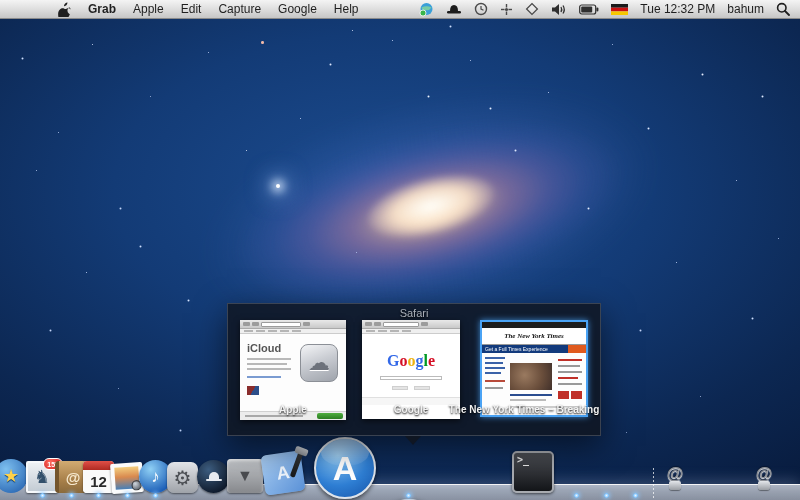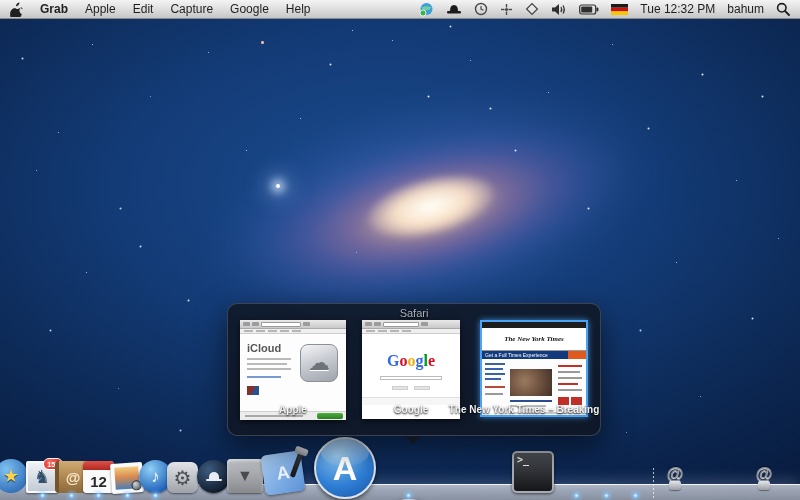--- a/index.html
+++ b/index.html
@@ -49,34 +49,34 @@
   .bright-star { position:absolute; left:276px; top:184px; width:4px; height:4px; border-radius:50%;
     background:#ffffff; box-shadow:0 0 10px 4px rgba(220,235,255,0.9), 0 0 22px 8px rgba(160,195,255,0.5); }
 
   
   .menubar {
     position:absolute; top:0; left:0; width:800px; height:19px; z-index:40;
     background:linear-gradient(180deg,#f4f4f4 0%, #dcdcdc 55%, #c6c6c6 100%);
     border-bottom:1px solid #8a8a8a;
     display:flex; align-items:center; font-size:12px; color:#1f1f1f;
   }
-  .mb-left { display:flex; align-items:center; gap:17px; padding-left:10px; }
+  .mb-left { display:flex; align-items:center; gap:17px; padding-left:10px;margin-left:48px; }
   .mb-left .apple { display:flex; align-items:center; }
   .mb-appname { font-weight:bold; }
   .mb-item { cursor:default; }
   .mb-right { margin-left:auto; display:flex; align-items:center; gap:12px; padding-right:10px; }
   .mb-right svg { display:block; }
   .mb-clock, .mb-user { font-size:12px; color:#1f1f1f; }
 
   
   .expose-wrap { position:absolute; left:0; top:0; z-index:30; }
   .expose-panel {
     position:absolute; left:227px; top:303px; width:374px; height:133px;
     background:rgba(16,21,30,0.82); border:1px solid rgba(255,255,255,0.18);
-    border-radius:10px; box-shadow:0 10px 30px rgba(0,0,0,0.55);
+    border-radius:0; box-shadow:0 10px 30px rgba(0,0,0,0.55);
     overflow:hidden;
   }
   .expose-title { position:absolute; top:3px; left:0; width:100%; text-align:center;
     color:#aab0b9; font-size:11px; text-shadow:0 1px 2px #000; }
   .thumb { position:absolute; top:16px; background:#fff; box-shadow:0 2px 6px rgba(0,0,0,0.6); overflow:hidden; }
   .thumb.apple  { left:12px;  width:106px; height:100px; }
   .thumb.google { left:134px; width:98px;  height:99px; }
   .thumb.nyt    { left:252px; width:108px; height:97px; border:2px solid #4aa3f5; box-shadow:0 0 6px rgba(74,163,245,0.8); }
   .thumb-label { position:absolute; top:100px; transform:translateX(-50%); white-space:nowrap;
     color:#f2f2f2; font-size:10px; font-weight:bold; text-shadow:0 1px 2px #000; }
@@ -114,21 +114,21 @@
   .google-logo b:nth-child(1){color:#3369e8}.google-logo b:nth-child(2){color:#d50f25}
   .google-logo b:nth-child(3){color:#eeb211}.google-logo b:nth-child(4){color:#3369e8}
   .google-logo b:nth-child(5){color:#009925}.google-logo b:nth-child(6){color:#d50f25}
   .google-searchbox { position:absolute; left:18px; top:42px; width:62px; height:4px; border:1px solid #bbb; background:#fff; }
   .google-btn { position:absolute; top:52px; width:16px; height:4px; background:#e4e4e4; border:1px solid #cfcfcf; }
   .gb1 { left:30px; } .gb2 { left:52px; }
   .google-footer { position:absolute; bottom:0; width:100%; height:8px; background:#f6f6f6; border-top:1px solid #e0e0e0; }
 
   
   .nyt-topbar { height:6px; background:#1c1c1c; }
-  .nyt-masthead { height:23px; background:#fff; display:flex; align-items:center; justify-content:center;
+  .nyt-masthead { height:17px; background:#fff; display:flex; align-items:center; justify-content:center;
     font-family:"Liberation Serif", serif; font-weight:bold; font-style:italic; font-size:7px; color:#111;
     border-bottom:1px solid #999; }
   .nyt-banner { height:8px; background:#123a7c; display:flex; align-items:center; }
   .nyt-banner span { color:#fff; font-size:5px; padding-left:3px; white-space:nowrap; overflow:hidden; flex:1; }
   .nyt-banner i { display:block; width:18px; height:8px; background:#e05a1e; }
   .nyt-body { position:relative; height:62px; background:#fdfdfd; }
   .nline { position:absolute; height:2px; }
   .nyt-photo { position:absolute; left:28px; top:10px; width:42px; height:27px;
     background:radial-gradient(circle at 35% 45%, #9a7a60 0%, #6b4f3c 55%, #41302a 100%); }
   .nyt-redbox { position:absolute; background:#c03028; }

